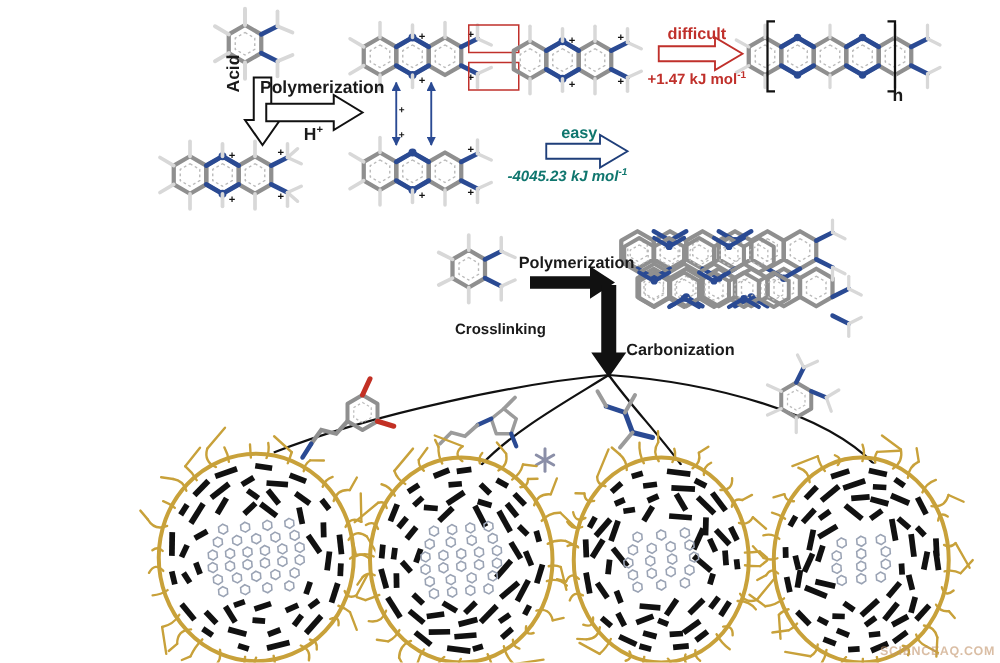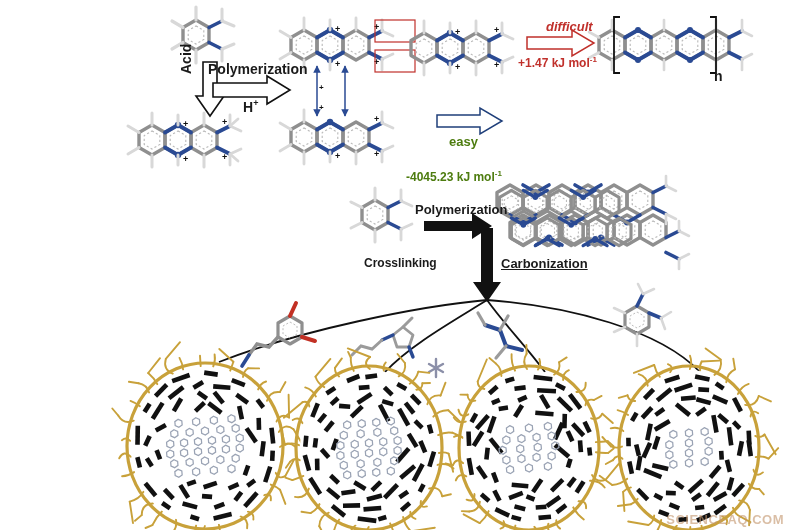--- a/index.html
+++ b/index.html
@@ -6,25 +6,25 @@
   body{
     width:800px;height:530px;background:#ffffff;overflow:hidden;
     font-family:"Liberation Sans", sans-serif;position:relative;
   }
   #stage{position:absolute;left:0;top:0;width:800px;height:530px;}
   svg.layer{position:absolute;left:0;top:0;width:800px;height:530px;}
 
   .lbl{position:absolute;font-weight:bold;white-space:nowrap;}
   .lbl-dark{color:#1a1a1a;}
   .lbl-red{color:#c0302b;}
-  .lbl-blue{color:#4d7c0f;margin-top:36px;}
+  .lbl-blue{color:#0f766e;}
 
   .watermark{
-    position:absolute;right:16px;bottom:3px;
-    font-size:13px;letter-spacing:.5px;font-weight:bold;
+    position:absolute;right:4px;bottom:3px;
+    font-size:10px;letter-spacing:.5px;font-weight:bold;
     color:rgba(196,150,110,.62);
   }
 </style>
 </head>
 <body>
 
 <div id="stage">
 
   <svg class="layer" viewBox="0 0 800 530">
     <defs>
@@ -1039,45 +1039,45 @@
   </div>
 
   <div class="lbl lbl-dark" style="left:208px;top:61px;font-size:14px;">
     <span>Polymerization</span>
   </div>
 
   <div class="lbl lbl-dark" style="left:243px;top:98px;font-size:14px;">
     <span>H</span><sup style="font-size:9px;">+</sup>
   </div>
 
-  <div class="lbl lbl-red" style="left:546px;top:19px;font-size:13px;font-style:italic;">
+  <div class="lbl lbl-red" style="left:534px;top:19px;font-size:13px;">
     <span>difficult</span>
   </div>
   <div class="lbl lbl-red" style="left:518px;top:55px;font-size:12px;">
     <span>+1.47 kJ mol</span><sup style="font-size:8px;">-1</sup>
   </div>
 
   <div class="lbl lbl-blue" style="left:449px;top:98px;font-size:13px;">
     <span>easy</span>
   </div>
-  <div class="lbl lbl-blue" style="left:406px;top:133px;font-size:12px;">
+  <div class="lbl lbl-blue" style="left:406px;top:133px;font-size:12px;font-style:italic;">
     <span>-4045.23 kJ mol</span><sup style="font-size:8px;">-1</sup>
   </div>
 
   <div class="lbl lbl-dark" style="left:714px;top:68px;font-size:14px;">
     <span>n</span>
   </div>
 
   <div class="lbl lbl-dark" style="left:415px;top:202px;font-size:13px;">
     <span>Polymerization</span>
   </div>
 
   <div class="lbl lbl-dark" style="left:364px;top:256px;font-size:12px;">
     <span>Crosslinking</span>
   </div>
 
-  <div class="lbl lbl-dark" style="left:501px;top:256px;font-size:13px;text-decoration:underline;">
+  <div class="lbl lbl-dark" style="left:501px;top:272px;font-size:13px;">
     <span>Carbonization</span>
   </div>
 
   <div class="watermark">SCIENCEAQ.COM</div>
 
 </div>
 
 </body></html>

